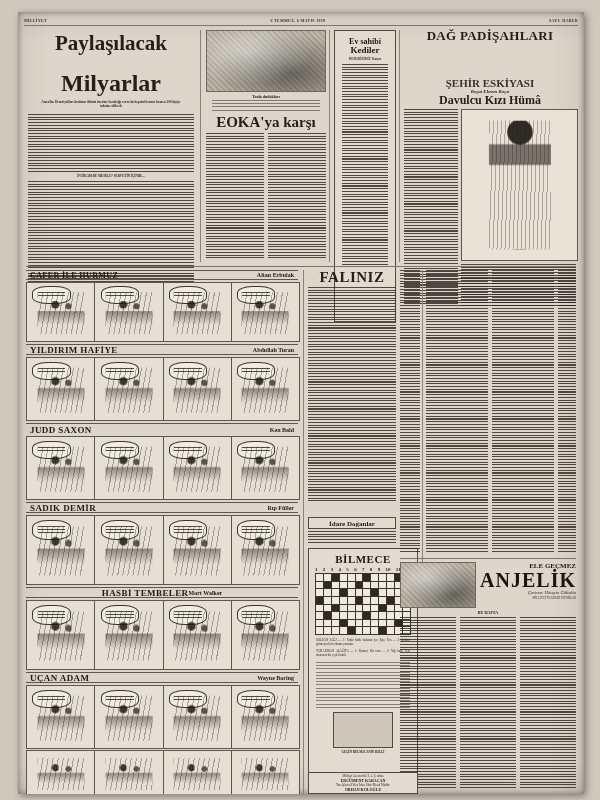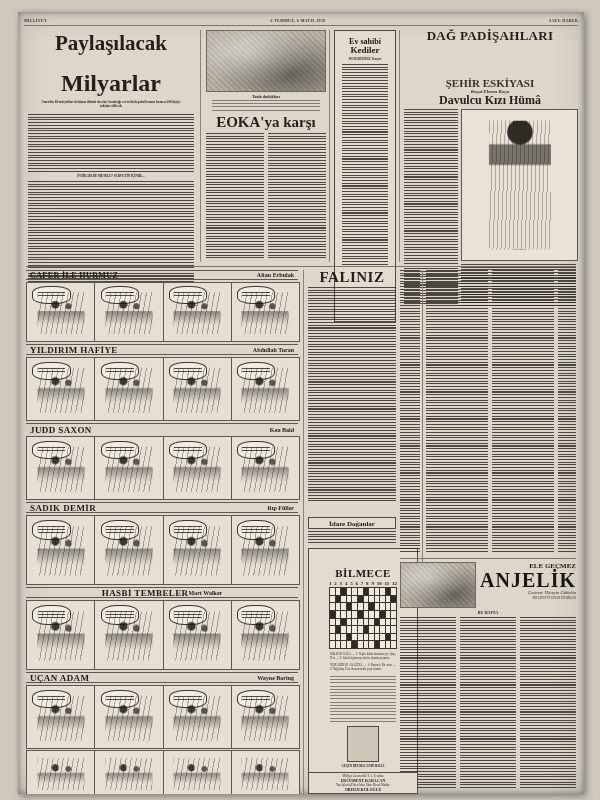--- a/index.html
+++ b/index.html
@@ -322,21 +322,21 @@
 
     <div class="box" style="left:290px;top:258px;width:88px;height:245px;">
       <div class="hdl" style="font-size:15px;text-align:center;letter-spacing:.5px;">FALINIZ</div>
       <div class="lines tight" style="margin-top:3px;height:215px;"></div>
     </div>
     <div class="box boxed" style="left:290px;top:505px;width:88px;height:12px;">
       <div class="boxed-hdr" style="font-size:7px;line-height:12px;border-bottom:none;">İdare  Doğanlar</div>
     </div>
     <div class="lines tight" style="position:absolute;left:290px;top:519px;width:88px;height:12px;"></div>
 
-    <div class="box boxed" style="left:290px;top:536px;width:110px;height:246px;padding:18px;">
+    <div class="box boxed" style="left:290px;top:536px;width:110px;height:246px;padding:4px;">
       <div style="font-size:11px;font-weight:bold;text-align:center;color:#1d1913;letter-spacing:.5px;">BİLMECE</div>
       <div class="numrow" style="margin:2px 2px 1px 2px;">
         <span>1</span>
         <span>2</span>
         <span>3</span>
         <span>4</span>
         <span>5</span>
         <span>6</span>
         <span>7</span>
         <span>8</span>

